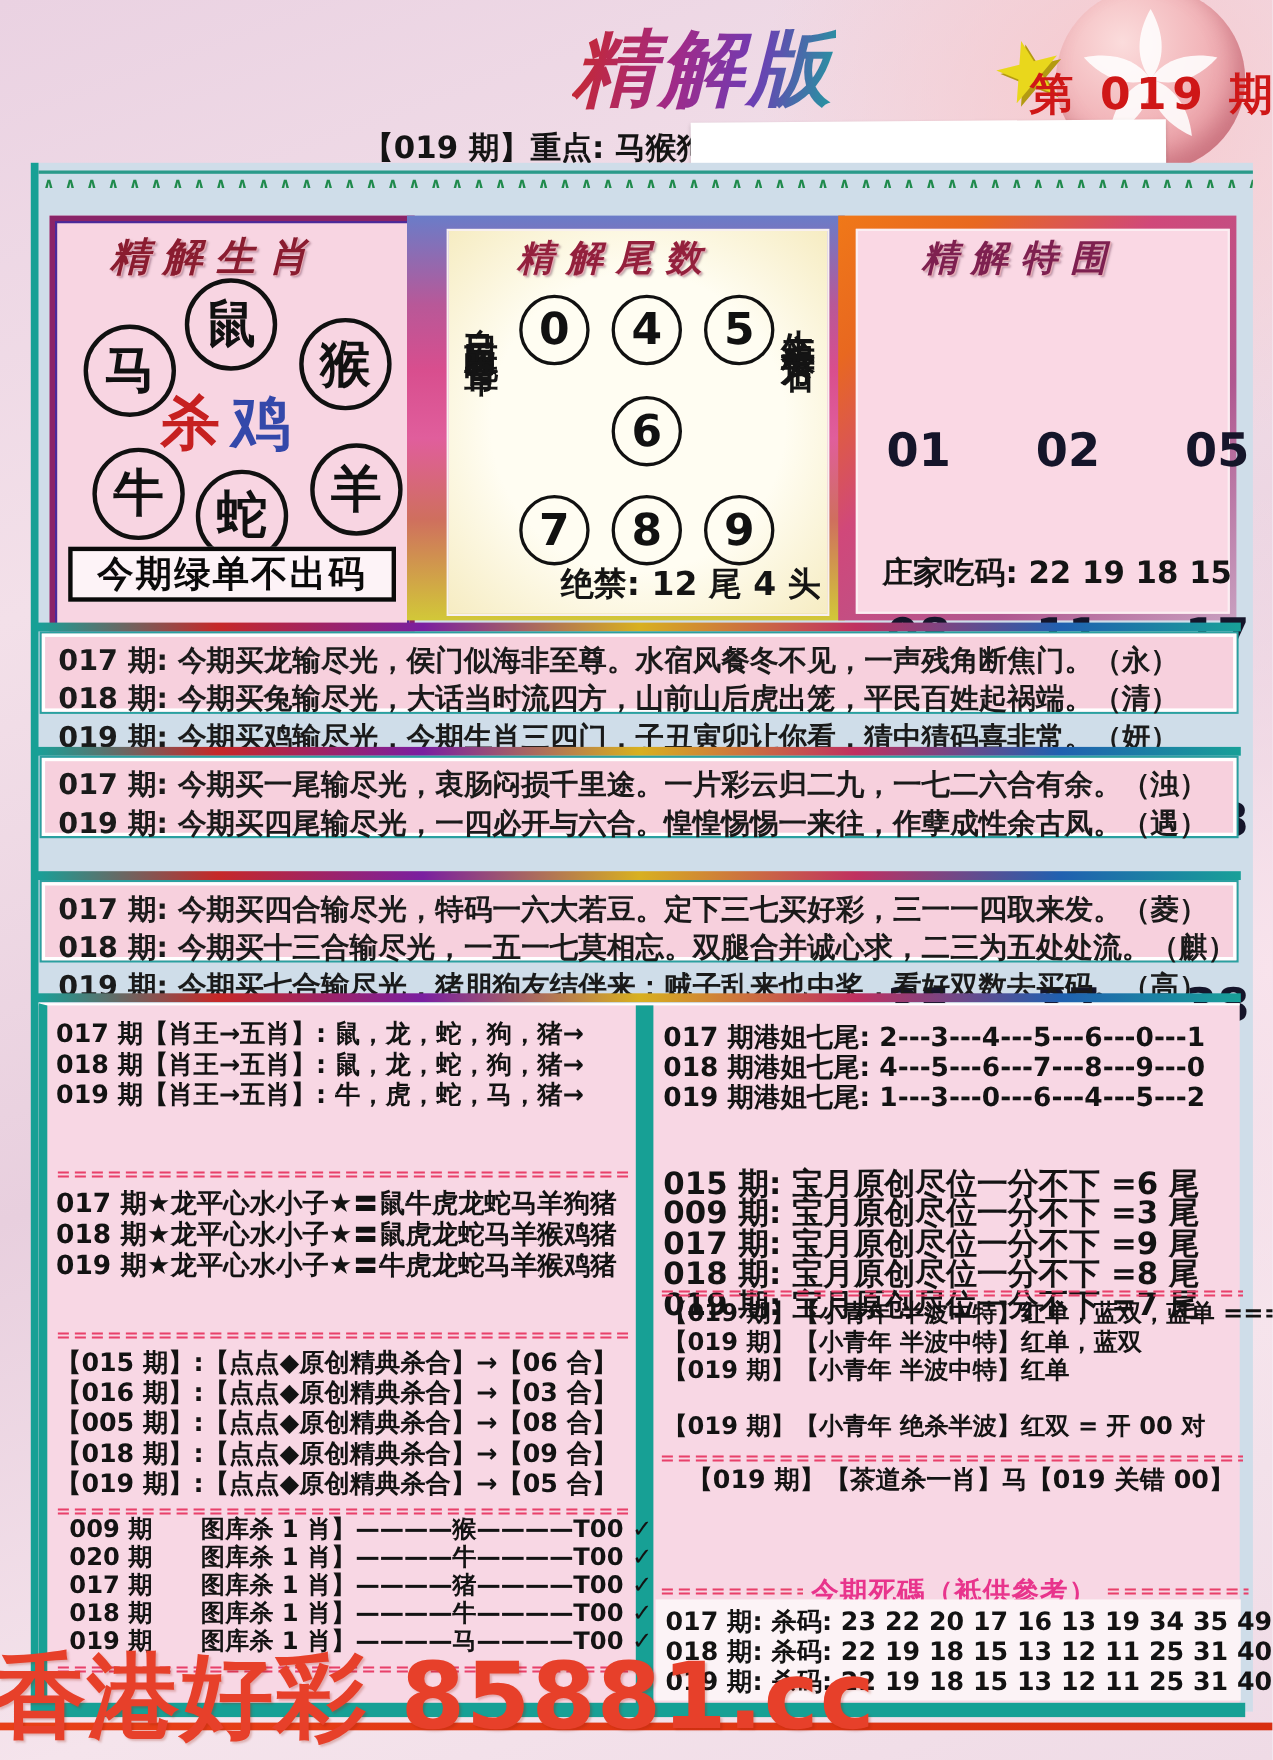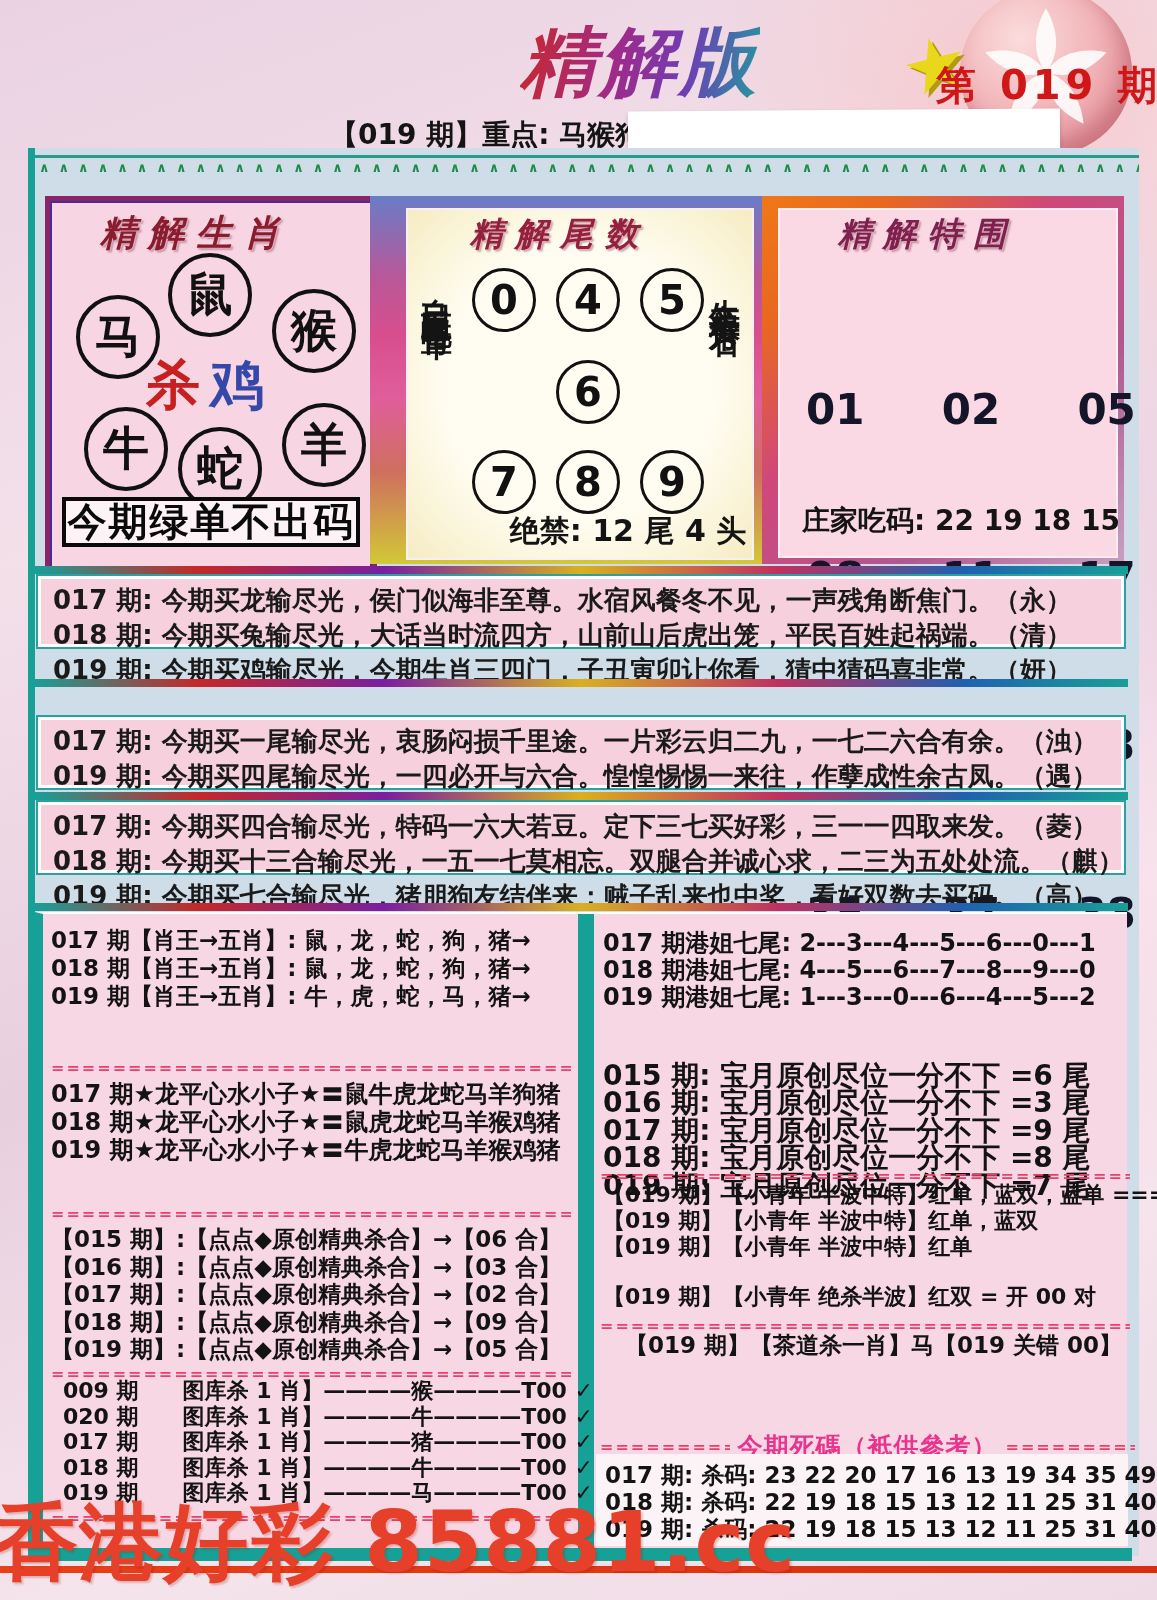--- a/index.html
+++ b/index.html
@@ -34,21 +34,21 @@
   .brush{font-weight:bold;font-style:italic;letter-spacing:12px;
     color:#8a1c30;text-shadow:1px 1px 0 #e3aab4,2px 2px 2px rgba(60,10,40,.35);}
   .zbox{left:45px;top:196px;width:322px;height:368px;background:#f8d5e2;
     border:5px solid #8a2468;box-shadow:0 0 0 2px #4a2a9a inset;}
   .zc{position:absolute;width:76px;height:76px;border:4px solid #111;border-radius:50%;
     display:flex;align-items:center;justify-content:center;font-size:46px;font-weight:bold;color:#111;
     background:transparent;}
   .kill{position:absolute;font-size:54px;font-weight:bold;letter-spacing:10px;}
   .note{position:absolute;left:12px;top:296px;width:290px;height:42px;background:#fdf3f7;
     border:4px solid #0a0a0a;display:flex;align-items:center;justify-content:center;
-    font-size:39px;font-weight:bold;color:#0a0a0a;letter-spacing:2px;}
+    font-size:33px;font-weight:bold;color:#0a0a0a;letter-spacing:2px;}
   .tstrip{left:370px;top:196px;width:398px;height:368px;
     background:linear-gradient(180deg,#6a7cc8 0%,#b85898 22%,#d84e8e 38%,#e05e9c 55%,#cf6f5e 75%,#d2c838 100%);}
   .tbox{left:406px;top:208px;width:344px;height:348px;border:2px solid #f8f0f0;
     background:radial-gradient(ellipse at center,#fffdf2 55%,#f6ecc2 100%);}
   .vtext{position:absolute;writing-mode:vertical-rl;font-size:31px;font-weight:bold;color:#141414;
     letter-spacing:5px;top:64px;}
   .dc{position:absolute;width:58px;height:58px;border:3px solid #111;border-radius:50%;
     display:flex;align-items:center;justify-content:center;font-size:40px;font-weight:bold;color:#111;}
   .ban{position:absolute;bottom:6px;left:0;width:100%;text-align:center;
     font-size:30px;font-weight:bold;color:#141414;padding-left:48px;}
@@ -149,21 +149,21 @@
     <div class="banker nw">庄家吃码:  22  19  18  15</div>
   </div>
 
   <div class="abs rstrip" style="top:566px;"></div>
   <div class="abs pbox" style="top:576px;">
     <div class="pline">017 期:  今期买龙输尽光，侯门似海非至尊。水宿风餐冬不见，一声残角断焦门。（永）</div>
     <div class="pline">018 期:  今期买兔输尽光，大话当时流四方，山前山后虎出笼，平民百姓起祸端。（清）</div>
     <div class="pline">019 期:  今期买鸡输尽光，今期生肖三四门，子丑寅卯让你看，猜中猜码喜非常。（妍）</div>
   </div>
   <div class="abs rstrip" style="top:679px;"></div>
-  <div class="abs pbox" style="top:689px;margin-top:28px;">
+  <div class="abs pbox" style="top:689px;">
     <div class="pline">017 期:  今期买一尾输尽光，衷肠闷损千里途。一片彩云归二九，一七二六合有余。（浊）</div>
     <div class="pline">019 期:  今期买四尾输尽光，一四必开与六合。惶惶惕惕一来往，作孽成性余古凤。（遇）</div>
   </div>
   <div class="abs rstrip" style="top:792px;"></div>
   <div class="abs pbox" style="top:802px;">
     <div class="pline">017 期:  今期买四合输尽光，特码一六大若豆。定下三七买好彩，三一一四取来发。（菱）</div>
     <div class="pline">018 期:  今期买十三合输尽光，一五一七莫相忘。双腿合并诚心求，二三为五处处流。（麒）</div>
     <div class="pline">019 期:  今期买七合输尽光，猪朋狗友结伴来；贼子乱来也中奖，看好双数去买码。（高）</div>
   </div>
   <div class="abs rstrip" style="top:903px;"></div>
@@ -179,42 +179,42 @@
     <div class="sep" style="left:8px;top:144px;width:520px;">================================================================</div>
     <div class="blk" style="left:8px;top:166px;font-size:24px;line-height:28px;">
       <div>017 期★龙平心水小子★〓鼠牛虎龙蛇马羊狗猪</div>
       <div>018 期★龙平心水小子★〓鼠虎龙蛇马羊猴鸡猪</div>
       <div>019 期★龙平心水小子★〓牛虎龙蛇马羊猴鸡猪</div>
     </div>
     <div class="sep" style="left:8px;top:290px;width:520px;">================================================================</div>
     <div class="blk" style="left:8px;top:312px;font-size:23px;line-height:27.5px;">
       <div>【015 期】:【点点◆原创精典杀合】→【06 合】</div>
       <div>【016 期】:【点点◆原创精典杀合】→【03 合】</div>
-      <div>【017 期】:【点点◆原创精典杀合】→【02 合】</div>
+      <div>【005 期】:【点点◆原创精典杀合】→【08 合】</div>
       <div>【018 期】:【点点◆原创精典杀合】→【09 合】</div>
       <div>【019 期】:【点点◆原创精典杀合】→【05 合】</div>
     </div>
     <div class="sep" style="left:8px;top:450px;width:520px;">================================================================</div>
     <div class="blk" style="left:20px;top:464px;font-size:22px;line-height:25.5px;">
       <div>009 期　　图库杀 1 肖】————猴————T00 ✓</div>
       <div>020 期　　图库杀 1 肖】————牛————T00 ✓</div>
       <div>017 期　　图库杀 1 肖】————猪————T00 ✓</div>
       <div>018 期　　图库杀 1 肖】————牛————T00 ✓</div>
       <div>019 期　　图库杀 1 肖】————马————T00 ✓</div>
     </div>
     <div class="sep" style="left:8px;top:594px;width:520px;">================================================================</div>
 
     <div class="blk" style="left:560px;top:16px;font-size:24px;line-height:27px;">
       <div>017 期港姐七尾:  2---3---4---5---6---0---1</div>
       <div>018 期港姐七尾:  4---5---6---7---8---9---0</div>
       <div>019 期港姐七尾:  1---3---0---6---4---5---2</div>
     </div>
     <div class="blk" style="left:560px;top:116px;font-size:28px;line-height:27.4px;margin-top:32px;">
       <div>015 期:  宝月原创尽位一分不下 =6 尾</div>
-      <div>016 期:  宝月原创尽位一分不下 =3 尾</div>
+      <div>009 期:  宝月原创尽位一分不下 =3 尾</div>
       <div>017 期:  宝月原创尽位一分不下 =9 尾</div>
       <div>018 期:  宝月原创尽位一分不下 =8 尾</div>
       <div>019 期:  宝月原创尽位一分不下 =7 尾</div>
     </div>
     <div class="sep" style="left:557px;top:252px;width:530px;">==================================================================</div>
     <div class="blk" style="left:560px;top:268px;font-size:22px;line-height:26px;">
       <div>【019 期】【小青年 半波中特】红单，蓝双，蓝单 === 开</div>
       <div>【019 期】【小青年 半波中特】红单，蓝双</div>
       <div>【019 期】【小青年 半波中特】红单</div>
     </div>

